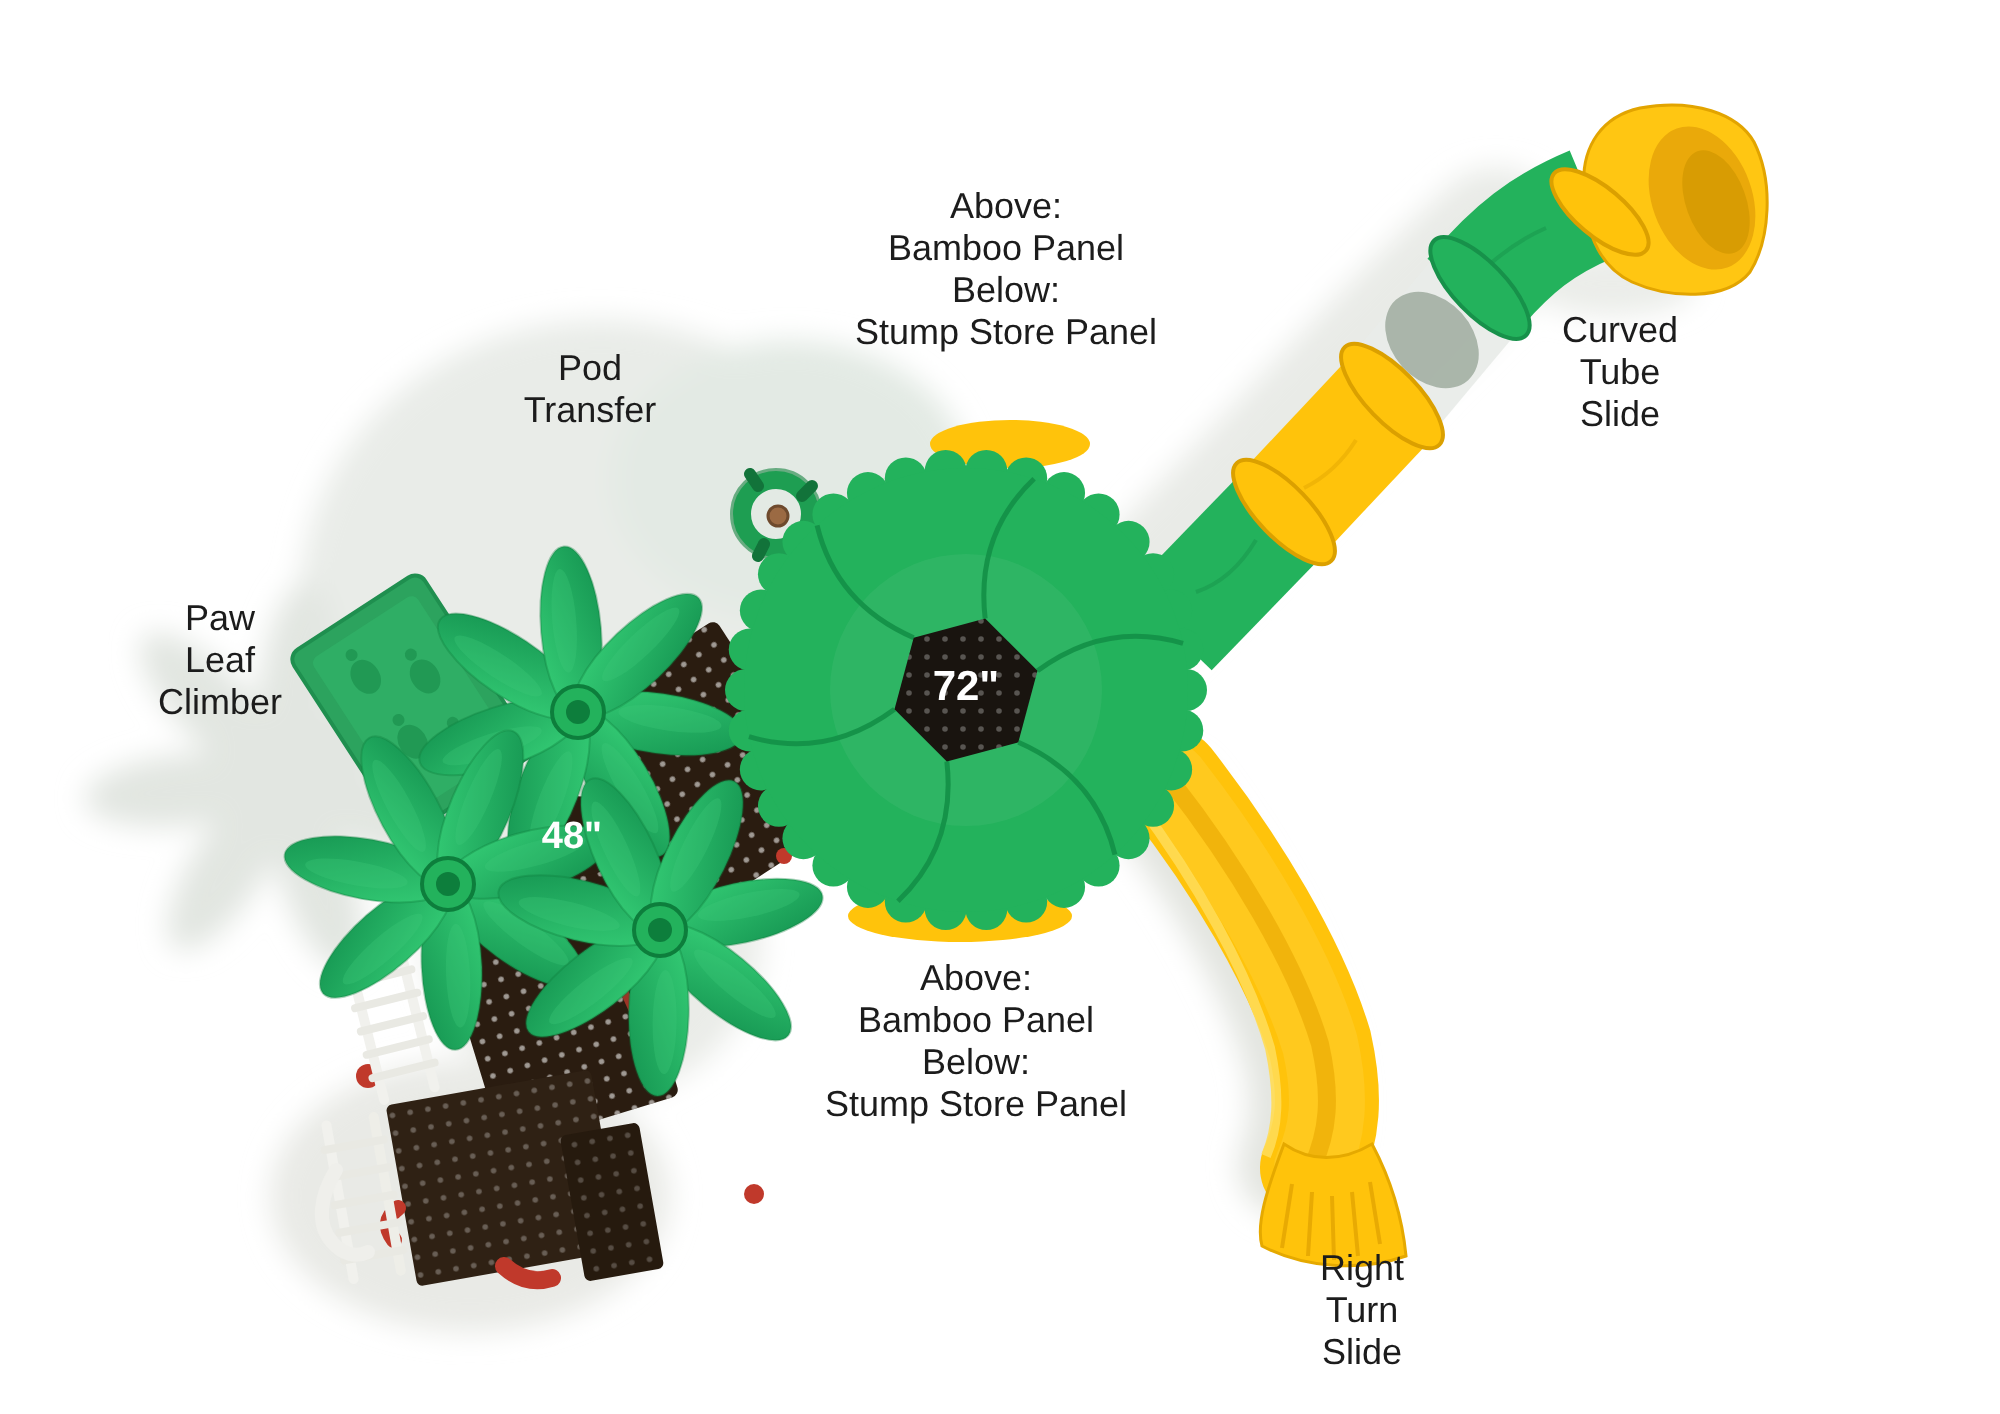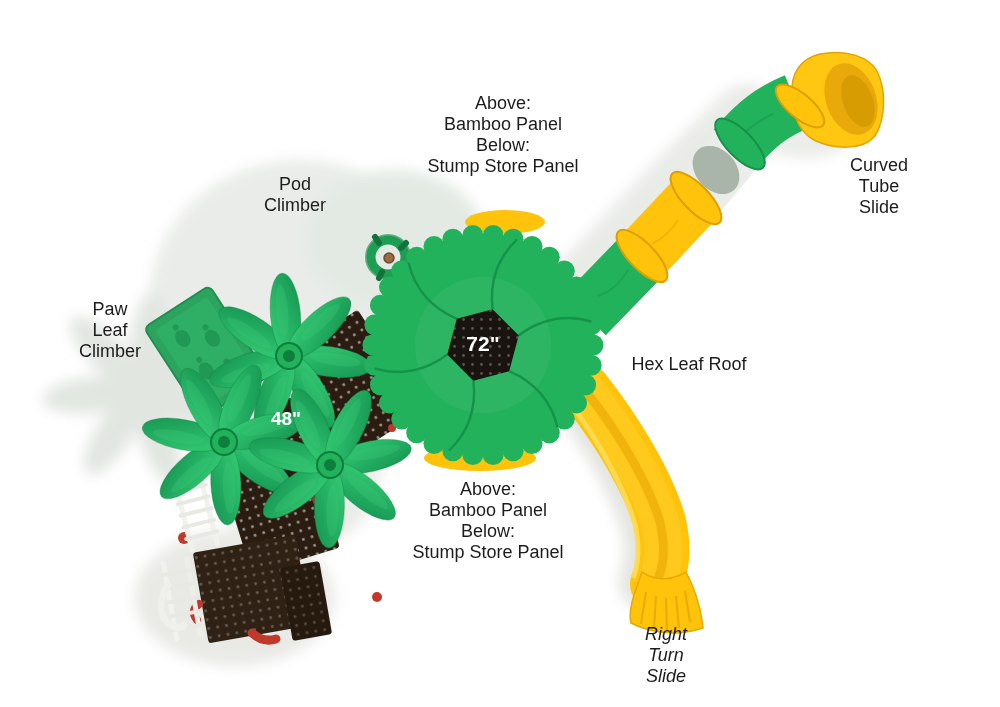--- a/index.html
+++ b/index.html
@@ -8,27 +8,27 @@
     font-family:"Liberation Sans","DejaVu Sans",sans-serif;
   }
   .stage svg{position:absolute;left:0;top:0;}
   .lbl{
     position:absolute;font-size:18px;line-height:21px;color:#1c1c1c;
     text-align:center;white-space:pre-line;pointer-events:none;
   }
   .measure{font-weight:700;color:#ffffff;}
   .lbl-top-panel{left:373px;top:93px;width:260px;}
   .lbl-pod{left:235px;top:174px;width:120px;}
-  .lbl-curved{left:824px;top:155px;width:110px;}
+  .lbl-curved{left:755px;top:155px;width:110px;}
   .lbl-paw{left:50px;top:299px;width:120px;}
   .lbl-hex{left:614px;top:354px;width:150px;}
   .lbl-palm{left:64px;top:452px;width:150px;}
   .lbl-bottom-panel{left:358px;top:479px;width:260px;}
   .lbl-transfer{left:153px;top:647px;width:220px;}
-  .lbl-right{left:616px;top:624px;width:100px;font-style:italic;}
+  .lbl-right{left:631px;top:624px;width:100px;}
   .lbl-72{left:433px;top:333px;width:100px;font-size:21px;}
   .lbl-48{left:236px;top:408px;width:100px;font-size:19px;}
 </style>
 </head>
 <body>
 
 <div class="stage">
 <svg id="scene" width="1000" height="707" viewBox="0 0 1000 707">
   <defs>
     <filter id="soft" x="-30%" y="-30%" width="160%" height="160%">
@@ -323,28 +323,27 @@
         <polygon points="492.5763046687933,309.2607444273045 518.7392555726956,335.4236953312067 509.16295090390224,371.16295090390224 473.4236953312067,380.7392555726955 447.2607444273045,354.5763046687933 456.83704909609776,318.83704909609776" fill="#19140f"></polygon>
         <polygon points="492.5763046687933,309.2607444273045 518.7392555726956,335.4236953312067 509.16295090390224,371.16295090390224 473.4236953312067,380.7392555726955 447.2607444273045,354.5763046687933 456.83704909609776,318.83704909609776" fill="url(#dots)" opacity="0.5"></polygon>
       </g>
 </svg>
 
 <div class="lbl lbl-top-panel">Above:
 Bamboo Panel
 Below:
 Stump Store Panel</div>
 <div class="lbl lbl-pod">Pod
-Climber</div>
+Transfer</div>
 <div class="lbl lbl-curved">Curved
 Tube
 Slide</div>
 <div class="lbl lbl-paw">Paw
 Leaf
 Climber</div>
-<div class="lbl lbl-hex">Hex Leaf Roof</div>
 <div class="lbl lbl-bottom-panel">Above:
 Bamboo Panel
 Below:
 Stump Store Panel</div>
 <div class="lbl lbl-right">Right
 Turn
 Slide</div>
 <div class="lbl lbl-72 measure">72"</div>
 <div class="lbl lbl-48 measure">48"</div>
 </div>

